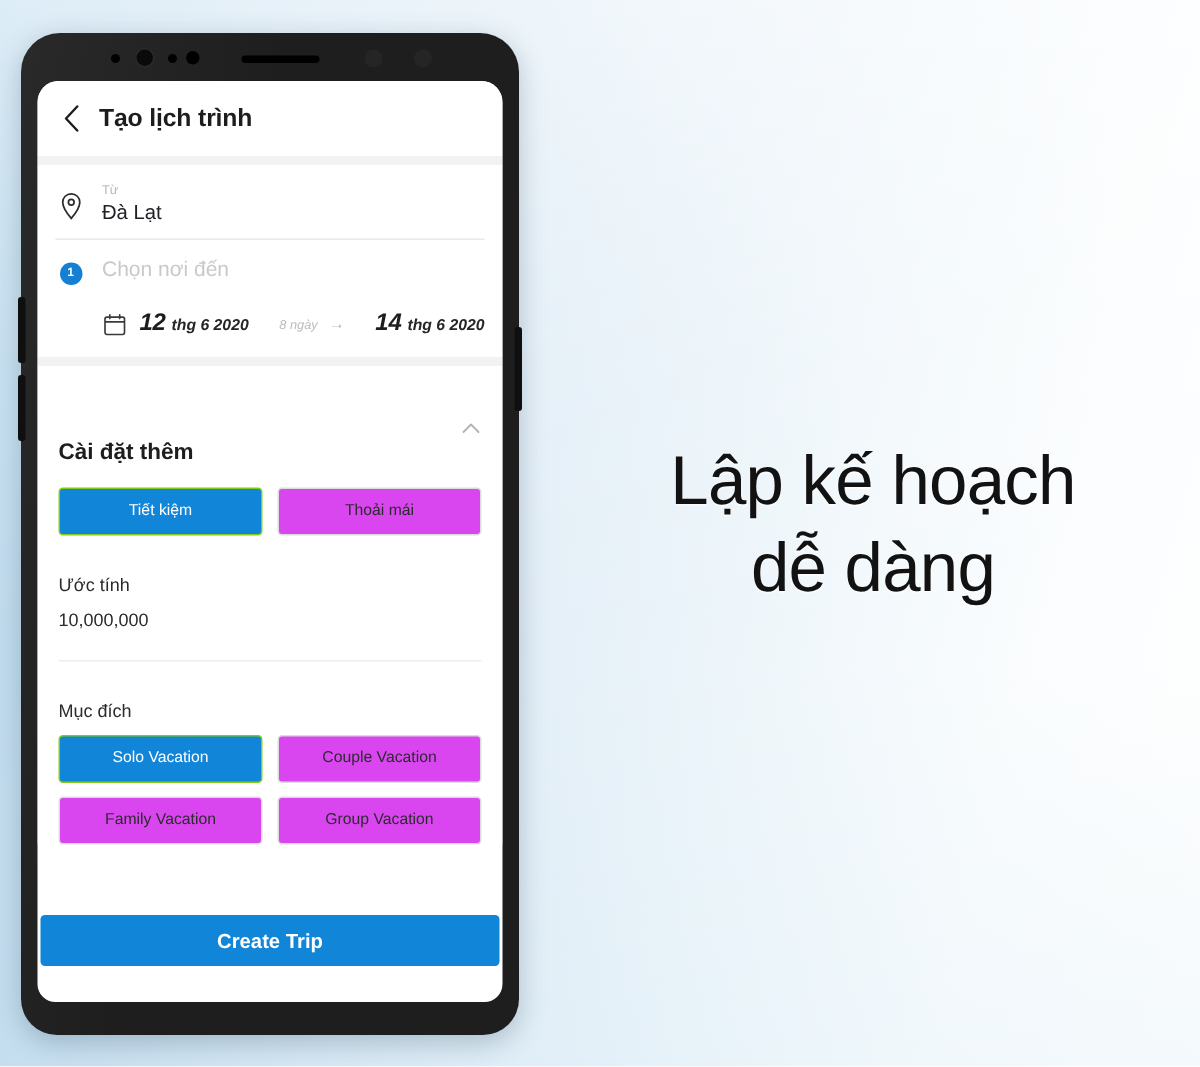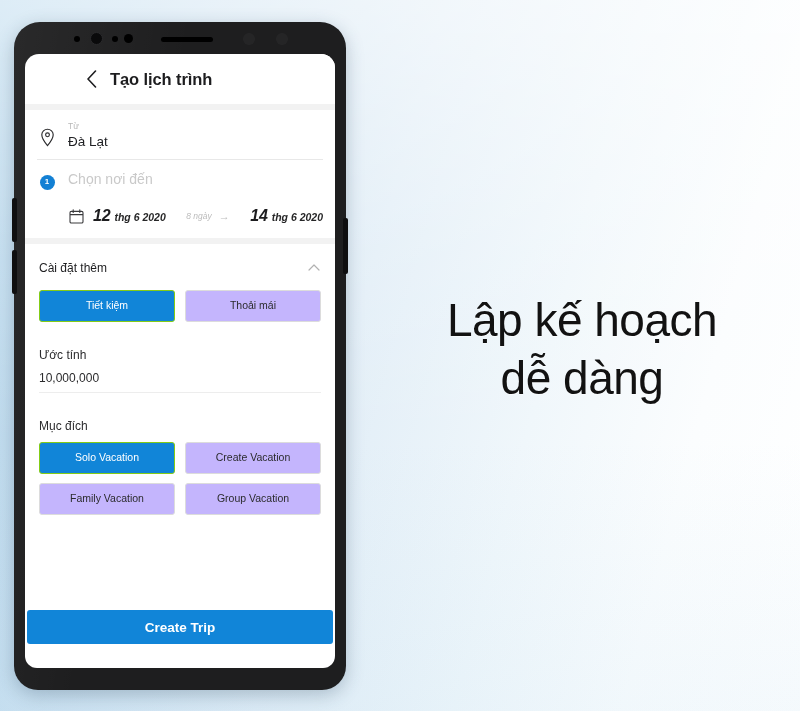--- a/index.html
+++ b/index.html
@@ -96,21 +96,20 @@
     overflow: hidden;
   }
 
   
   #app-header {
     display: flex;
     align-items: center;
     height: 50px;
     padding: 0 0 0 12px;
     background: #fff;
-    margin-left: 44px;
   }
   #back-chevron {
     width: 20px; height: 20px;
     display: flex; align-items: center; justify-content: center;
     margin-right: 9px;
     cursor: pointer;
   }
   #back-chevron svg { display: block; }
   #page-title {
     font-size: 16.5px;
@@ -209,23 +208,24 @@
   #settings-section { background: #fff; }
 
   #settings-header {
     display: flex;
     align-items: center;
     justify-content: space-between;
     padding: 17px 14px 15px 14px;
     cursor: pointer;
   }
   #settings-title {
-    font-size: 12px;
+    font-size: 15px;
     color: #1d1d1f;
-    font-weight: normal;
+    font-weight: bold;
+    margin-top: 32px;
   }
   #collapse-chevron { width: 14px; height: 14px; opacity: 0.45; }
 
   .field-group { padding: 0 14px; }
   .field-label {
     font-size: 12px;
     color: #2b2b2d;
     margin-bottom: 9px;
   }
   .group-spacer-lg { height: 26px; }
@@ -246,30 +246,30 @@
     cursor: pointer;
     text-align: center;
     line-height: 1.1;
   }
   .opt-btn.selected {
     background: #1185d8;
     color: #ffffff;
     border: 1px solid #84cc16;
   }
   .opt-btn.unselected {
-    background: #c4b5fd;
+    background: #d946ef;
     color: #2b2b2d;
     border: 1px solid #dcdcdc;
   }
 
   
   #estimate-value {
     font-size: 12px;
     color: #2b2b2d;
-    padding-bottom: 7px;
+    padding-bottom: 20px;
     border-bottom: 1px solid #ededed;
   }
 
   
   .opt-grid.row2 { margin-top: 9px; }
 
   
   #cta-wrap {
     position: absolute;
     left: 0; right: 0;
@@ -424,21 +424,21 @@
         <div class="field-label">Ước tính</div>
         <div id="estimate-value">10,000,000</div>
       </div>
 
       <div class="group-spacer-lg"></div>
 
       <div class="field-group">
         <div class="field-label">Mục đích</div>
         <div class="opt-grid">
           <div class="opt-btn selected">Solo Vacation</div>
-          <div class="opt-btn unselected">Create Vacation</div>
+          <div class="opt-btn unselected">Couple Vacation</div>
         </div>
         <div class="opt-grid row2">
           <div class="opt-btn unselected">Family Vacation</div>
           <div class="opt-btn unselected">Group Vacation</div>
         </div>
       </div>
     </div>
 
     <div id="cta-wrap">
       <button id="create-trip-btn">Create Trip</button>

